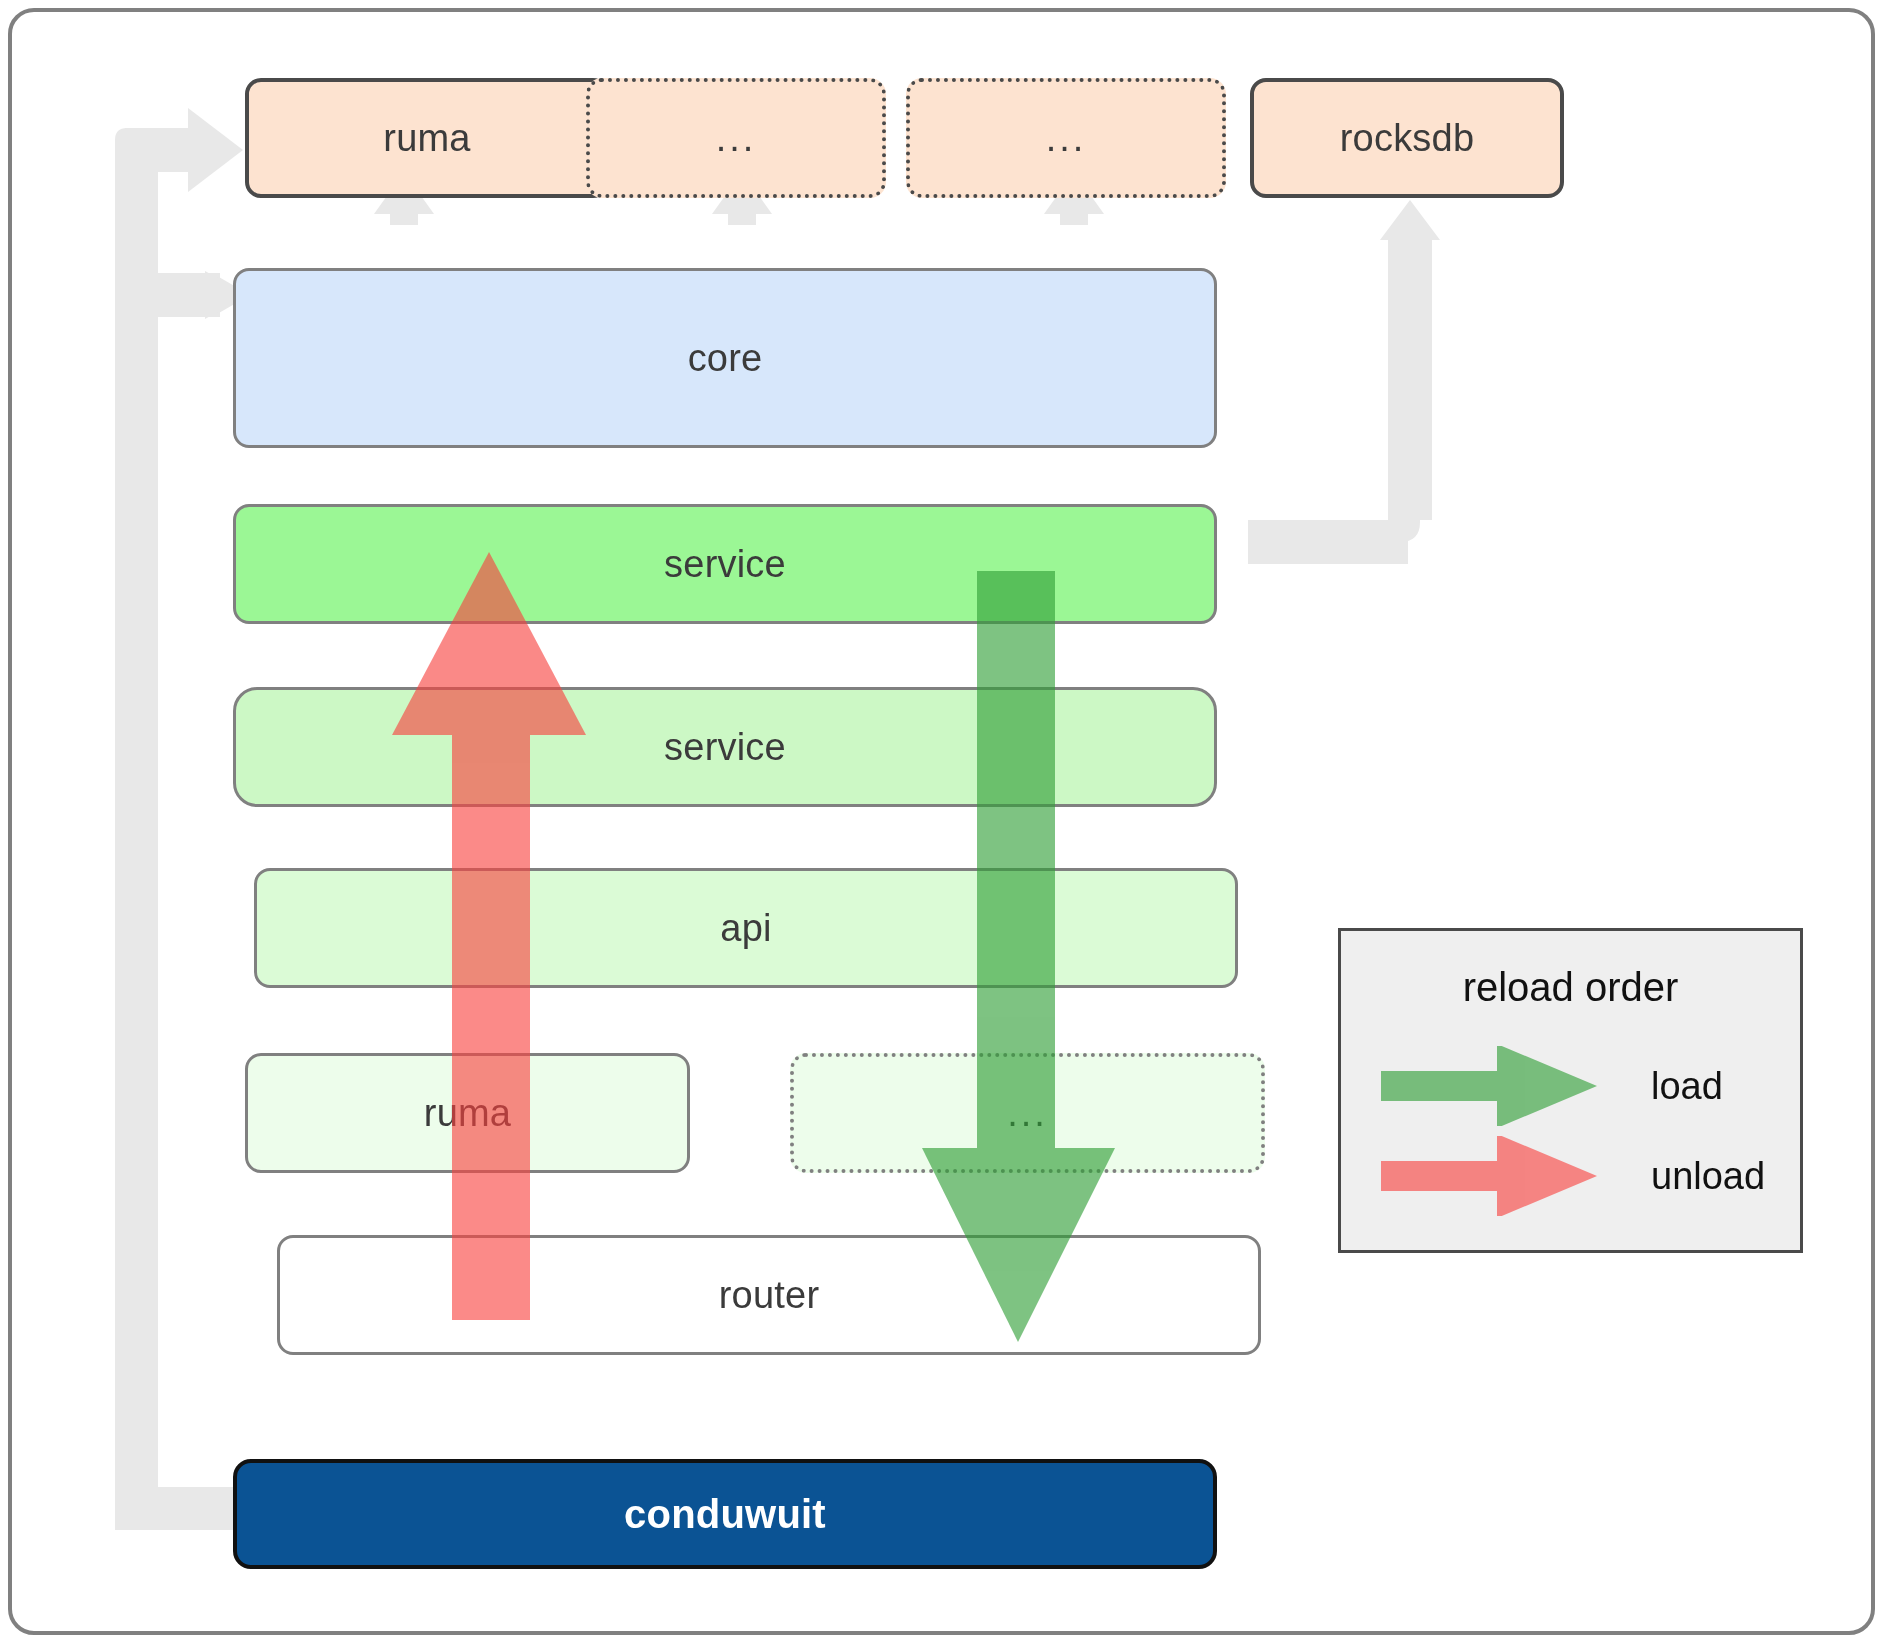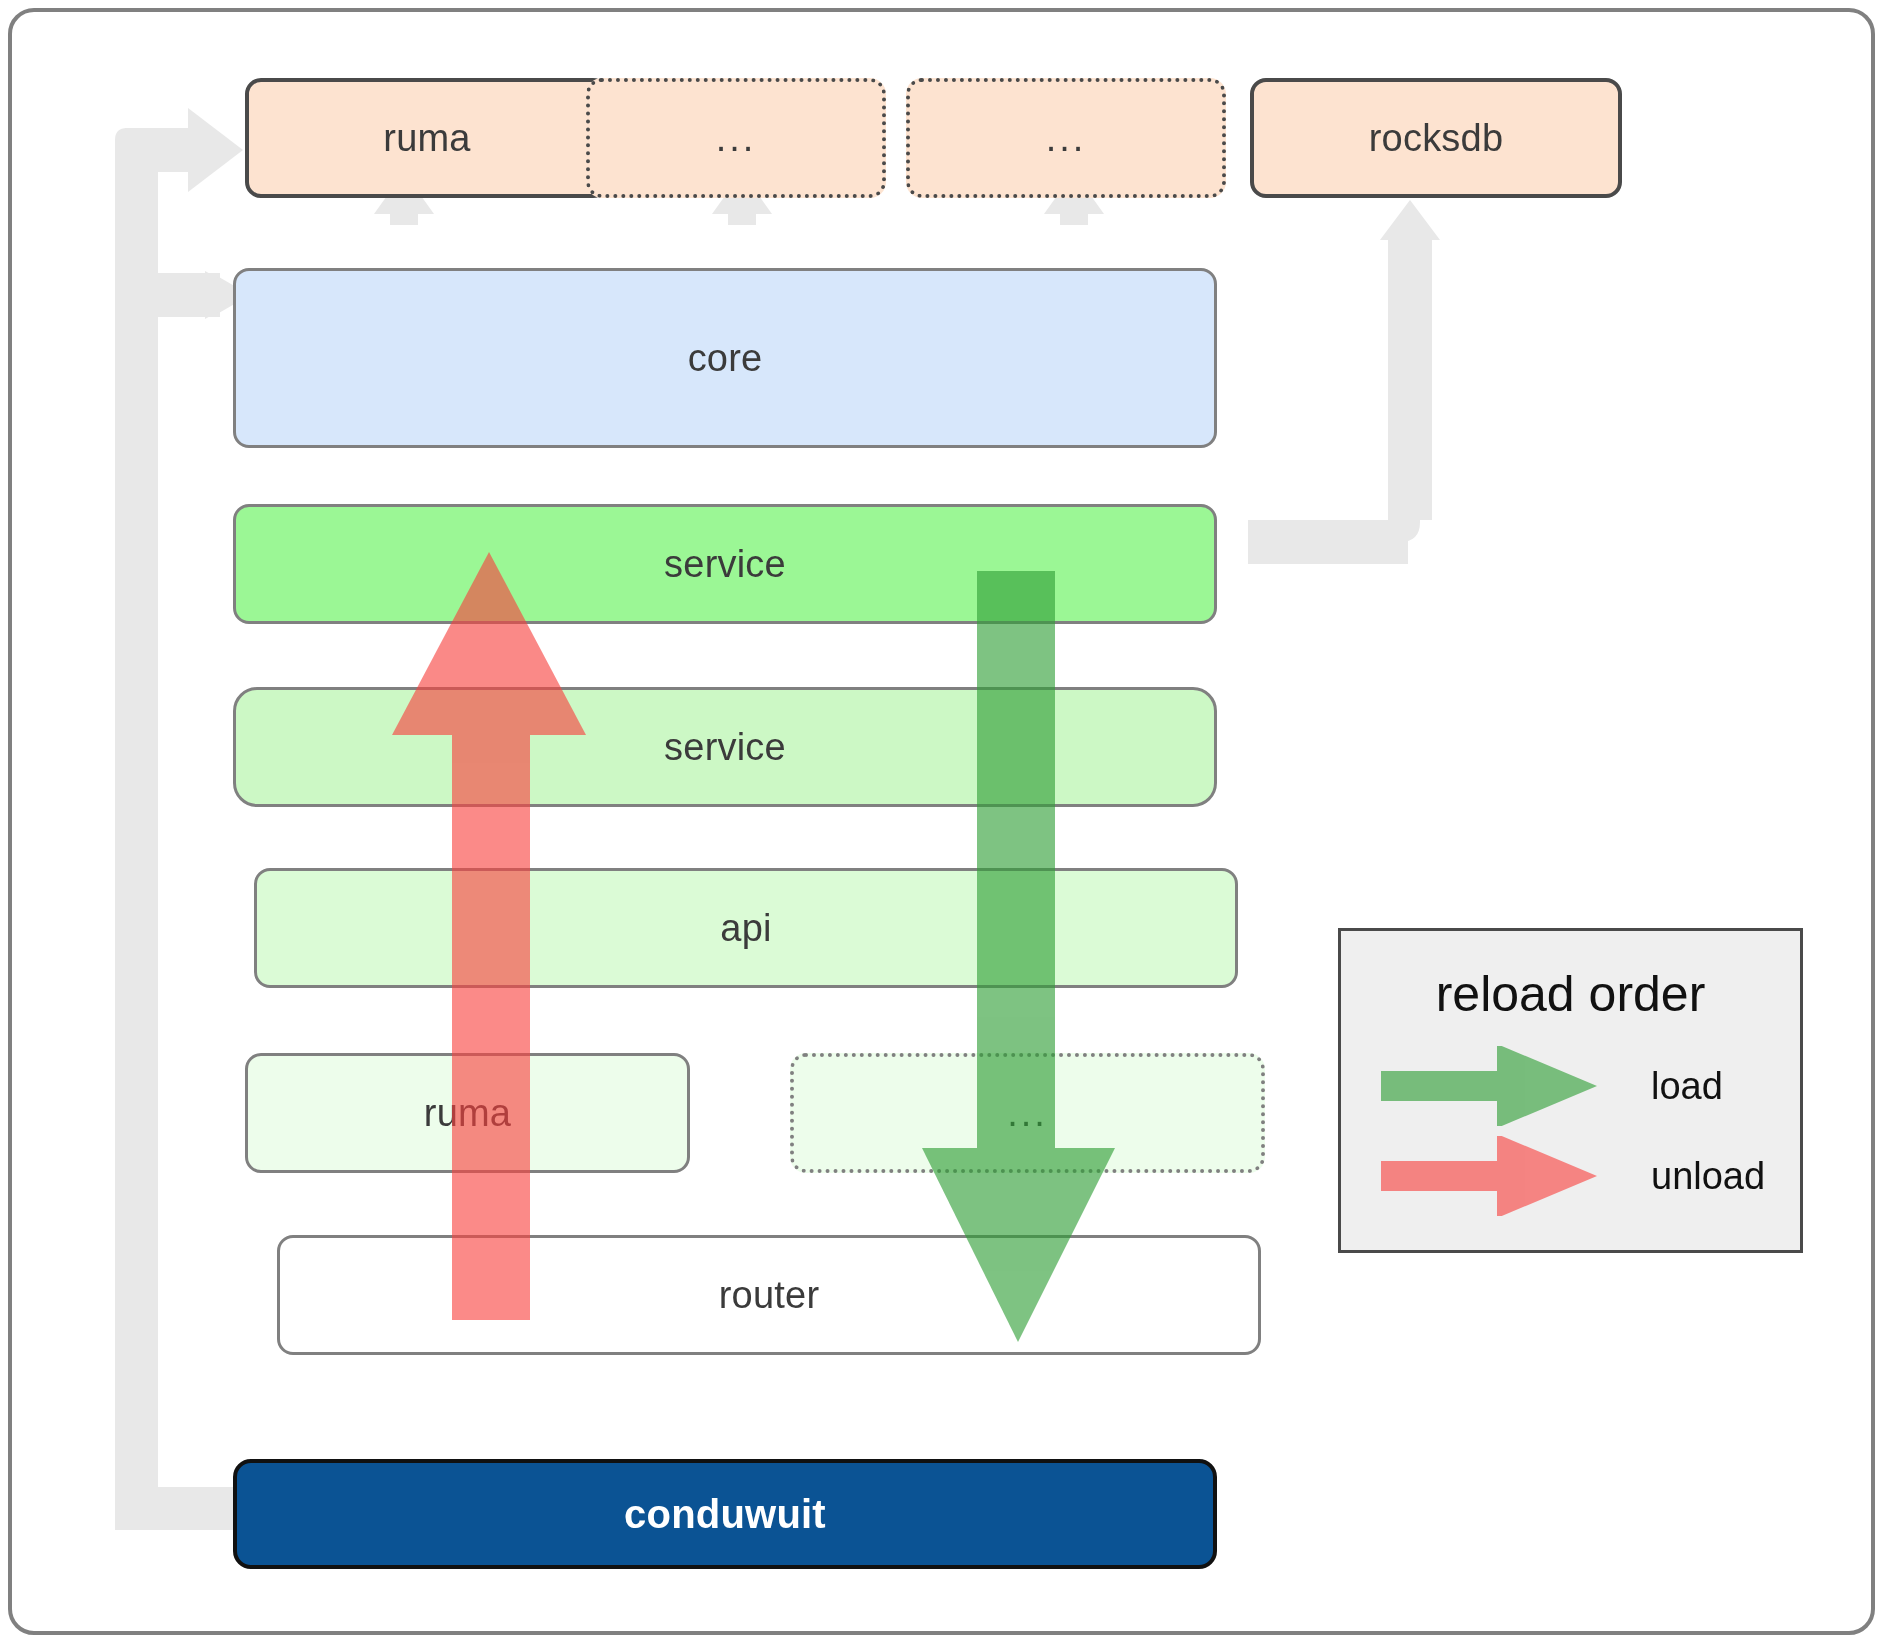--- a/index.html
+++ b/index.html
@@ -11,21 +11,21 @@
         justify-content:center;color:#3b3b3b;font-size:38px;letter-spacing:.2px;}
   .node.dotted{border-style:dotted;border-width:4px;}
   .node.solid-dark{border:4px solid #4a4a4a;}
   .node.solid-grey{border:3px solid #808080;}
   .ellipsis{font-size:38px;letter-spacing:3px;color:#3b3b3b;}
   .wide{width:984px;left:233px;}
   svg.layer{position:absolute;left:0;top:0;width:1883px;height:1643px;pointer-events:none;}
   #legend{position:absolute;left:1338px;top:928px;width:465px;height:325px;
           background:#efefef;border:3px solid #4a4a4a;box-sizing:border-box;}
   #legend .ltitle{position:absolute;left:0;right:0;top:34px;text-align:center;
-          font-size:50px;color:#111;}
+          font-size:40px;color:#111;}
   #legend .lrow{position:absolute;left:0;right:0;height:80px;}
   #legend .lrow .llabel{position:absolute;left:310px;top:50%;transform:translateY(-50%);
           font-size:38px;color:#111;white-space:nowrap;}
   .conduwuit{color:#ffffff;font-size:40px;font-weight:bold;}
 </style>
 </head>
 <body>
 
 <div id="stage">
   <div id="frame"></div>
@@ -66,21 +66,21 @@
   </div>
 
   <div class="node dotted" style="left:586px;top:78px;width:300px;height:120px;border-radius:16px;background:#fde3d0;border-color:#4a4a4a;">
     <span class="ellipsis">...</span>
   </div>
 
   <div class="node dotted" style="left:906px;top:78px;width:320px;height:120px;border-radius:16px;background:#fde3d0;border-color:#4a4a4a;">
     <span class="ellipsis">...</span>
   </div>
 
-  <div class="node solid-dark" style="left:1250px;top:78px;width:372px;height:120px;border-radius:16px;background:#fde3d0;">
+  <div class="node solid-dark" style="left:1250px;top:78px;width:314px;height:120px;border-radius:16px;background:#fde3d0;">
     <span>rocksdb</span>
   </div>
 
   <div class="node solid-grey wide" style="top:268px;height:180px;border-radius:16px;background:#d7e7fb;">
     <span>core</span>
   </div>
 
   <div class="node solid-grey wide" style="top:504px;height:120px;border-radius:16px;background:#9bf795;">
     <span>service</span>
   </div>

